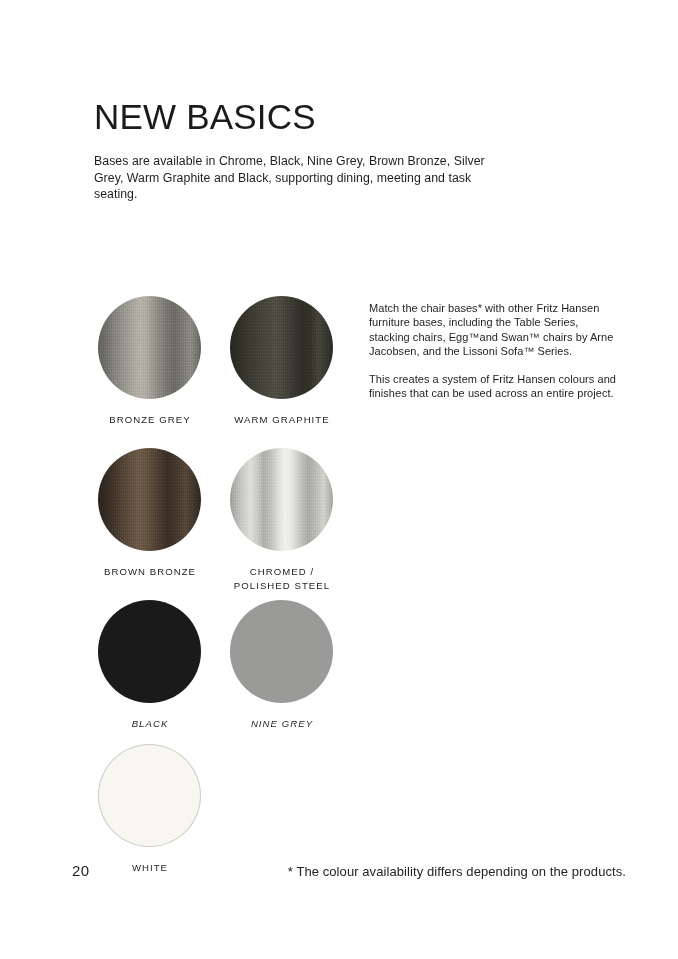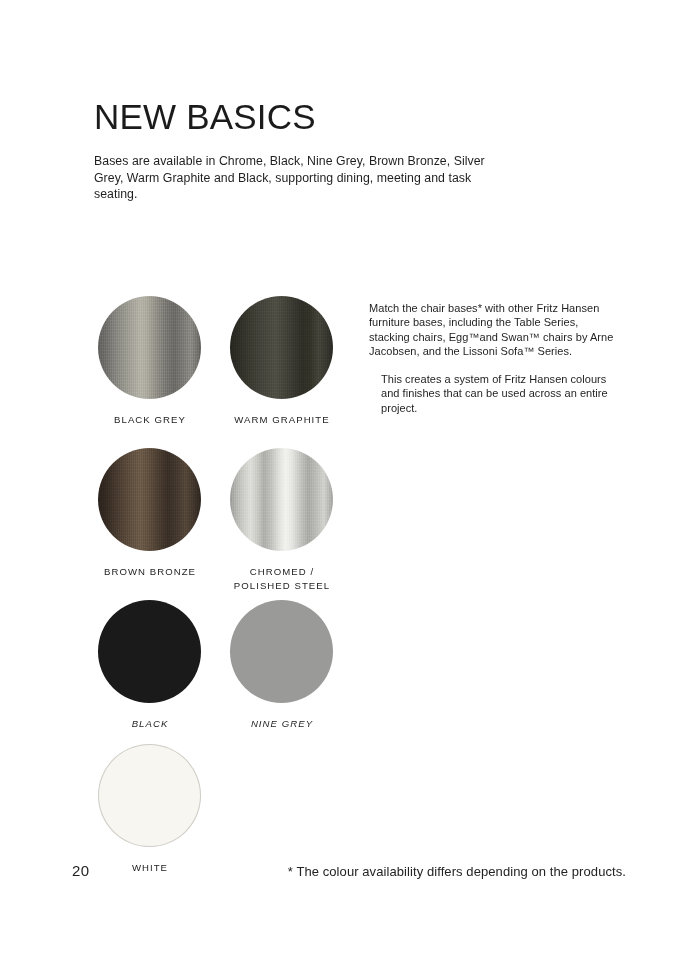--- a/index.html
+++ b/index.html
@@ -196,21 +196,21 @@
     top: 301px;
     width: 252px;
   }
   .body-copy p {
     margin: 0;
     font-size: 11px;
     line-height: 14.3px;
     letter-spacing: 0.05px;
     color: #1f1f1f;
   }
-  .body-copy p + p { margin-top: 14px; margin-left: 12px; }
+  .body-copy p + p { margin-top: 14px; }
 
   
   .page-number {
     position: absolute;
     left: 40px;
     top: 862px;
     font-size: 15px;
     color: #1f1f1f;
     letter-spacing: 0.4px;
     margin-left: 32px;
@@ -231,21 +231,21 @@
 <div class="page">
 
   <h1 class="page-title">NEW BASICS</h1>
 
   <p class="intro">Bases are available in Chrome, Black, Nine Grey, Brown Bronze, Silver Grey, Warm Graphite and Black, supporting dining, meeting and task seating.</p>
 
   <div class="swatch-grid">
 
     <div class="swatch-cell col-left row-1">
       <span class="swatch-disc disc-silver-grey metal"></span>
-      <div class="swatch-label">BLACK GREY</div>
+      <div class="swatch-label">BRONZE GREY</div>
     </div>
 
     <div class="swatch-cell col-right row-1">
       <span class="swatch-disc disc-warm-graphite metal"></span>
       <div class="swatch-label">WARM GRAPHITE</div>
     </div>
 
     <div class="swatch-cell col-left row-2">
       <span class="swatch-disc disc-brown-bronze metal"></span>
       <div class="swatch-label">BROWN BRONZE</div>

